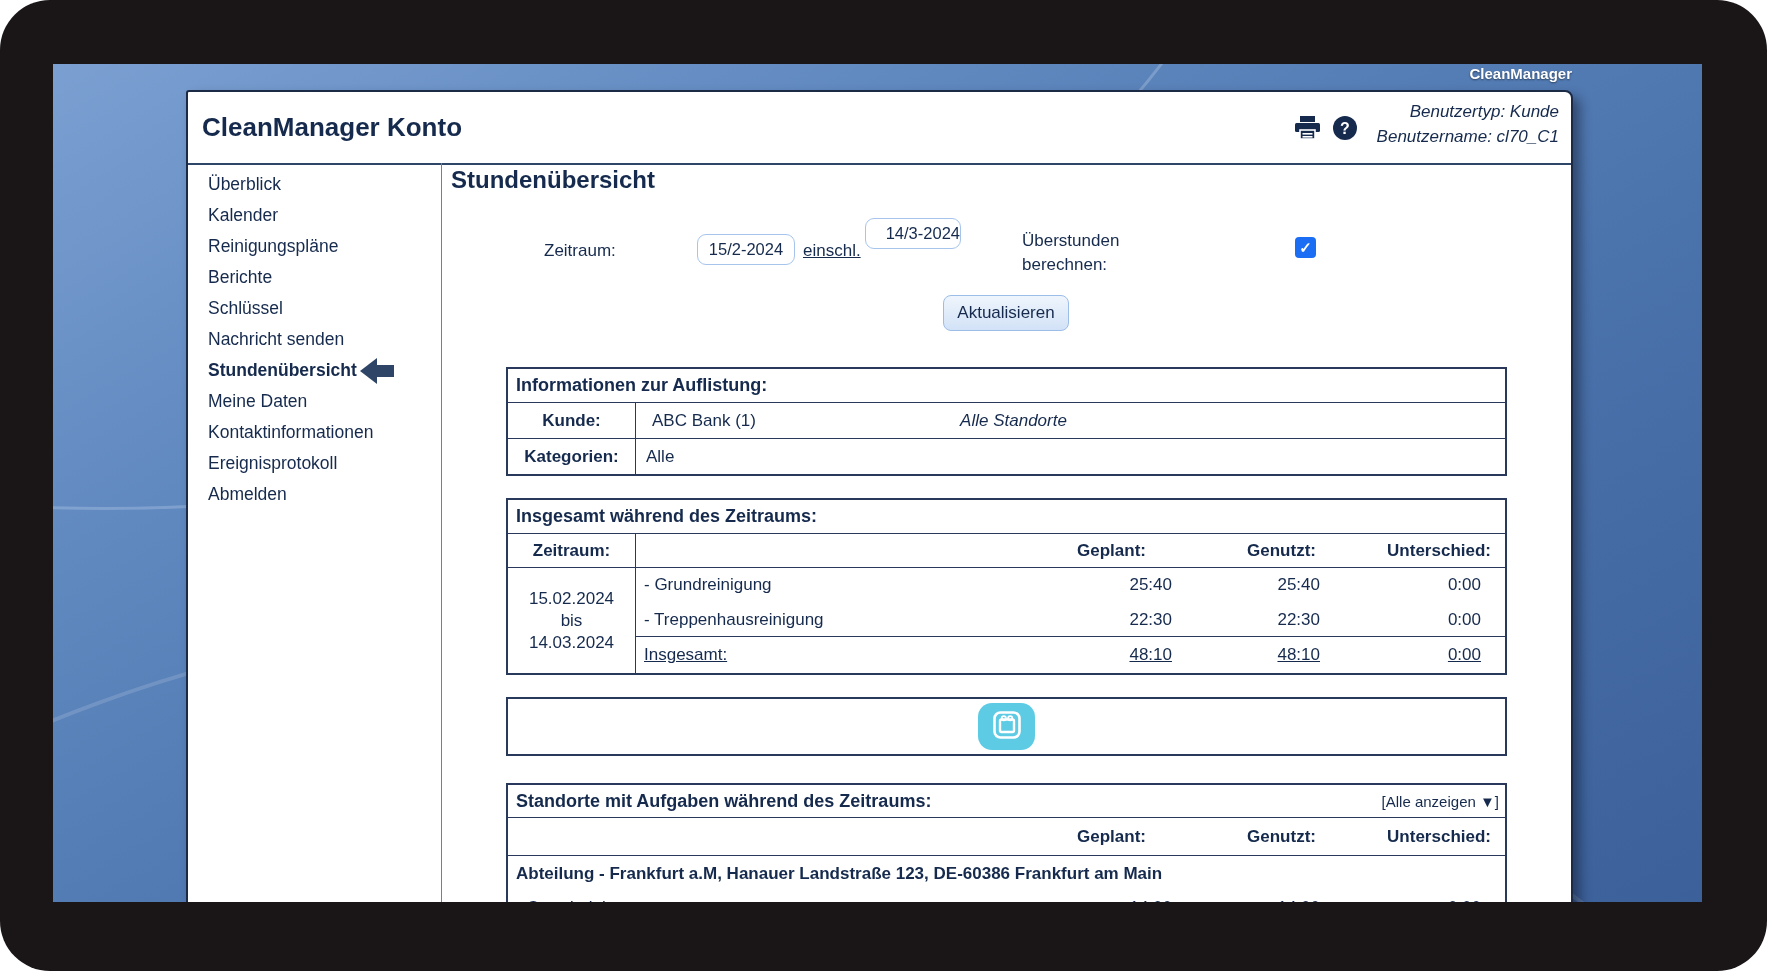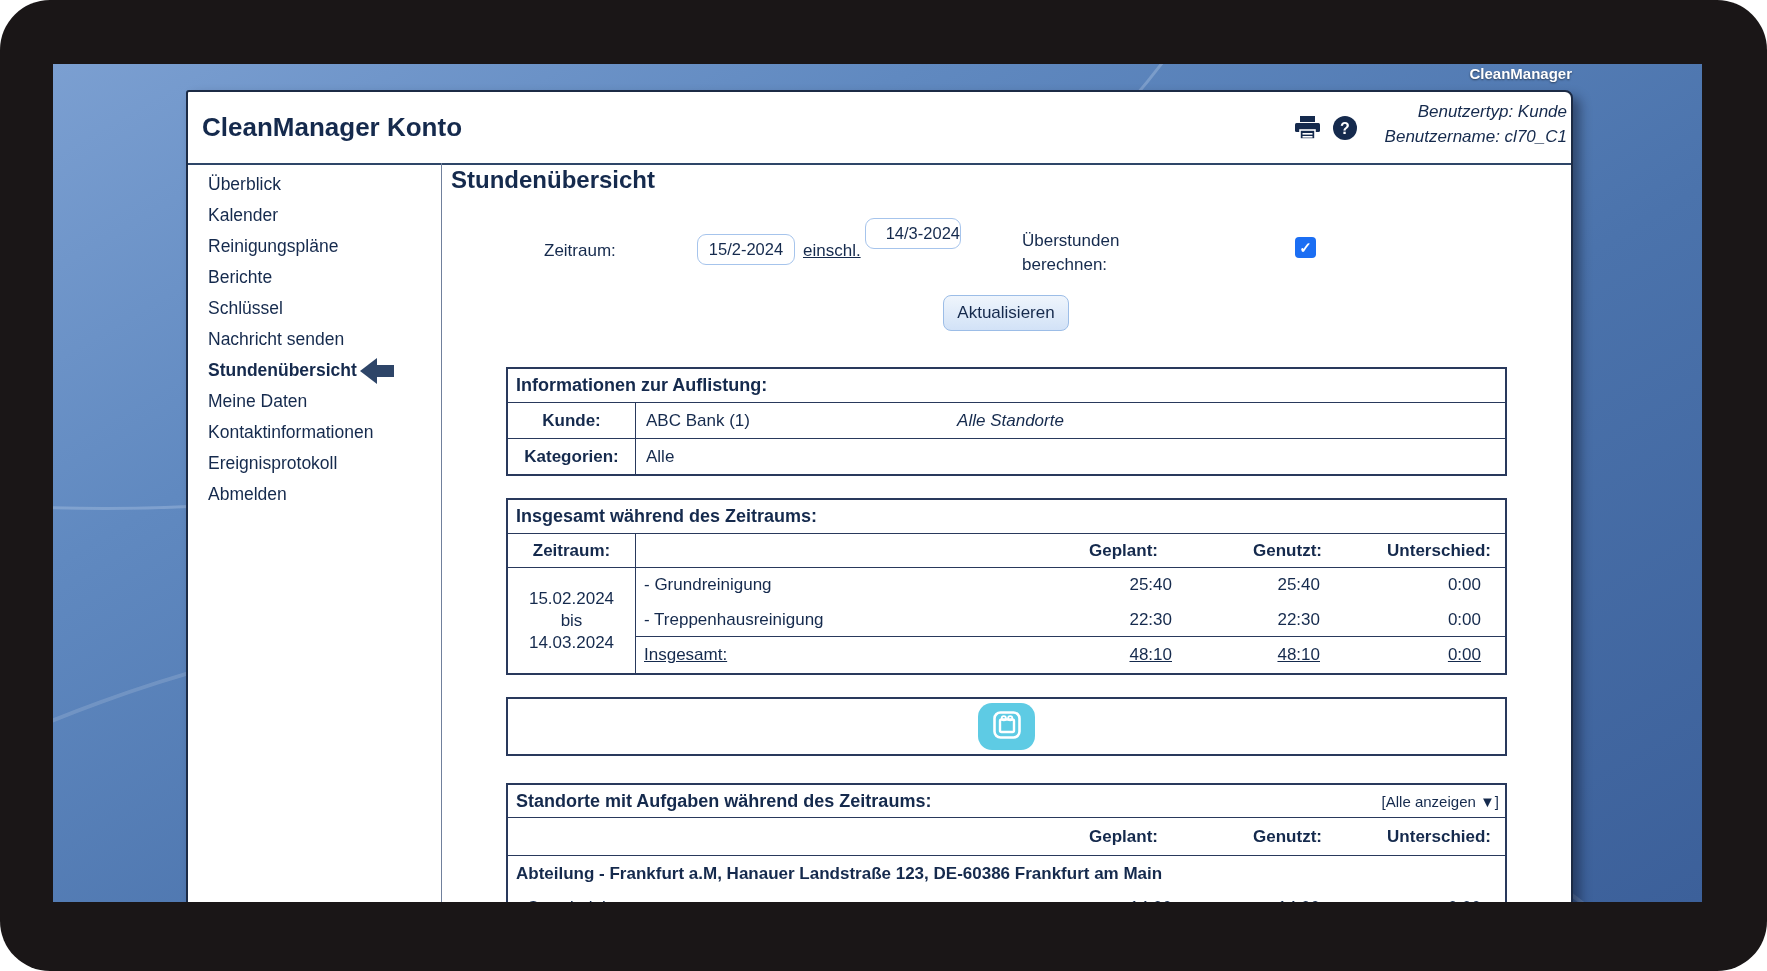--- a/index.html
+++ b/index.html
@@ -14,21 +14,21 @@
   .brand{position:absolute;top:1px;right:130px;color:#ffffff;font-size:15px;font-weight:bold;
     text-shadow:0 1px 2px rgba(0,0,0,.5);}
   .window{position:absolute;left:133px;top:26px;width:1383px;height:862px;background:#ffffff;
     border:2px solid #1c2b45;border-radius:3px 8px 0 0;box-shadow:7px 7px 12px rgba(8,14,28,.45);
     color:#152a4d;}
   
   .win-header{position:absolute;left:0;top:0;right:0;height:71px;border-bottom:2px solid #2e4668;}
   .app-title{position:absolute;left:14px;top:20px;font-size:26px;font-weight:bold;}
   .hdr-icons{position:absolute;right:213px;top:23px;display:flex;gap:11px;align-items:center;}
   .hdr-icons svg{display:block;}
-  .user-info{position:absolute;right:4px;top:7px;text-align:right;font-style:italic;
+  .user-info{position:absolute;right:12px;top:7px;text-align:right;font-style:italic;
     font-size:17px;line-height:25px;}
   
   .sidebar{position:absolute;left:0;top:73px;width:253px;bottom:0;}
   .sidebar ul{list-style:none;margin:0;padding:4px 0 0 20px;}
   .sidebar li{height:31px;line-height:31px;font-size:17.5px;display:flex;align-items:center;cursor:pointer;}
   .sidebar li.active{font-weight:bold;}
   .nav-arrow{display:inline-flex;align-items:center;margin-left:3px;}
   .nav-arrow .tri{width:0;height:0;border-top:13px solid transparent;
     border-bottom:13px solid transparent;border-right:17px solid #2e4568;}
   .nav-arrow .tail{width:17px;height:12px;background:#2e4568;}
@@ -43,21 +43,21 @@
     border-radius:4px;display:flex;align-items:center;justify-content:center;cursor:pointer;}
   .chkbox span{color:#fff;font-size:15px;font-weight:bold;line-height:1;}
   .btn-update{position:absolute;left:501px;top:132px;width:126px;height:36px;
     background:linear-gradient(#eff5fc,#d2e2f7);border:1.5px solid #9cbde7;border-radius:8px;
     font-family:"Liberation Sans",sans-serif;font-size:17px;color:#152a4d;cursor:pointer;}
   
   .box{position:absolute;left:64px;width:1001px;border:2px solid #29395c;background:#fff;box-sizing:border-box;}
   .t-title{height:33px;display:flex;align-items:center;justify-content:space-between;
     padding-left:8px;font-size:18px;font-weight:bold;border-bottom:1.5px solid #29395c;}
   .t-row{display:flex;align-items:stretch;}
-  .bb{border-bottom:1.5px solid #29395c;}
+  .bb{border-bottom:1.5px solid #29395c;gap:6px;}
   .cell{display:flex;align-items:center;font-size:17px;}
   .lblcol{width:127px;justify-content:center;font-weight:bold;border-right:1.5px solid #29395c;}
   .valcol{flex:1;padding-left:10px;position:relative;}
   .extra{position:absolute;left:0;right:120px;text-align:center;font-style:italic;}
   .h35{height:35px;}
   .taskcol{flex:1;padding-left:8px;}
   .col-gep{width:160px;justify-content:flex-end;}
   .col-gen{width:148px;justify-content:flex-end;}
   .col-unt{width:153px;justify-content:flex-end;}
   .hd{font-weight:bold;}

